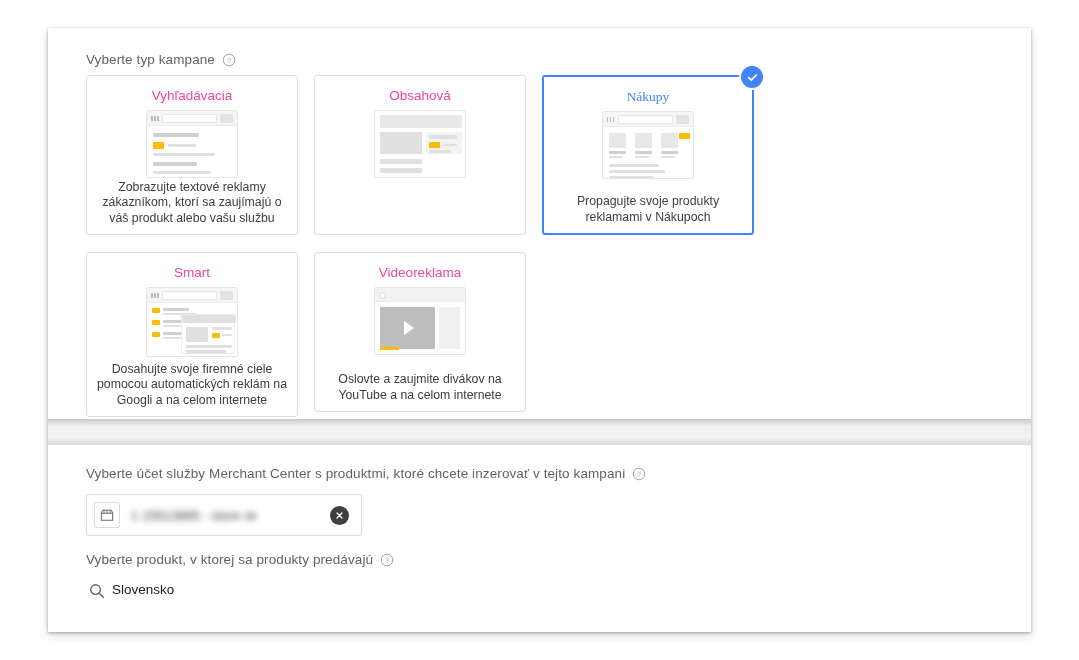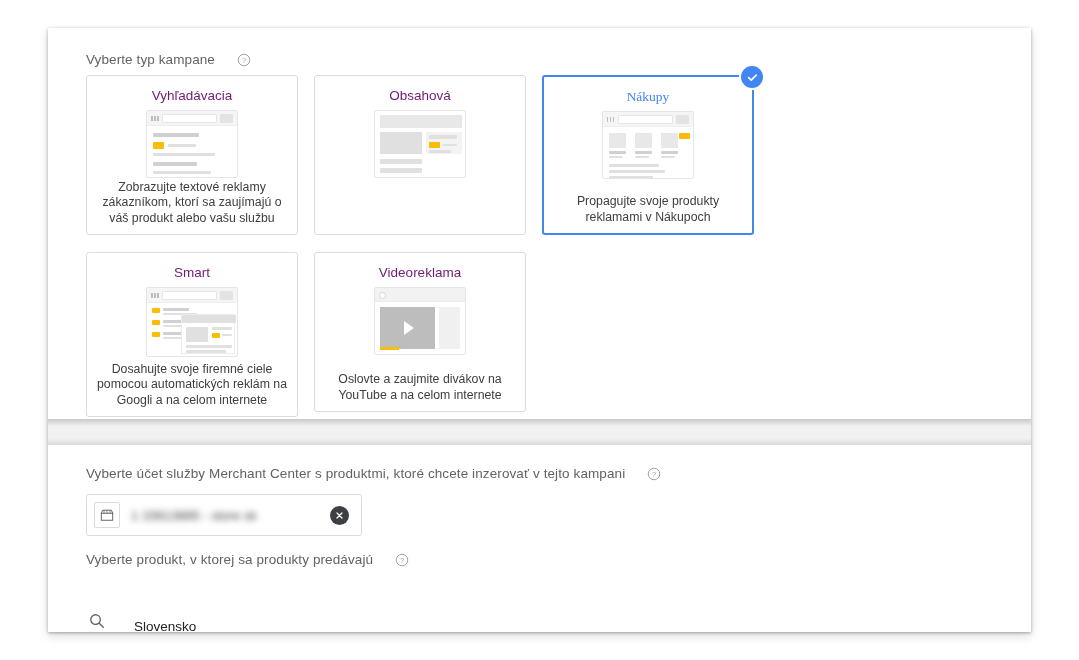--- a/index.html
+++ b/index.html
@@ -56,21 +56,21 @@
     background: linear-gradient(to top, rgba(0,0,0,.10), rgba(0,0,0,0));
   }
 
   
   .section-label {
     position: absolute;
     font-size: 13.5px;
     color: #5f6368;
     letter-spacing: .1px;
     white-space: nowrap;
-    display: flex; align-items: flex-end; gap: 22px;
+    display: flex; align-items: flex-end; gap: 7px;
   }
   .help-icon {
     width: 14px; height: 14px;
     display: inline-block; position: relative; top: 0px;
     color: #9aa0a6;
   }
   .help-icon svg { display: block; }
 
   
   .cards {
@@ -93,21 +93,21 @@
     align-items: center;
     cursor: pointer;
   }
   .card.tall { height: 165px; }
   .card.selected {
     border: 2px solid #4285f4;
   }
   .card-title {
     margin-top: 11px;
     font-size: 13.5px;
-    color: #701a75;
+    color: #ec4899;
     line-height: 17px;
   }
   .card.selected .card-title { color: #4285f4; font-family: Liberation Serif, serif; }
   .card-desc {
     position: absolute;
     left: 7px; right: 7px; bottom: 8px;
     text-align: center;
     font-size: 12.3px;
     line-height: 15.5px;
     color: #3c4043;
@@ -251,22 +251,22 @@
     width: 19px; height: 19px;
     margin-right: 12px;
     border-radius: 50%;
     background: #3c4043;
     display: flex; align-items: center; justify-content: center;
     flex: 0 0 auto;
     cursor: pointer;
   }
   .country-row {
     position: absolute;
-    left: 88px; top: 612px;
-    display: flex; align-items: flex-end; gap: 28px;
+    left: 88px; top: 582px;
+    display: flex; align-items: flex-start; gap: 6px;
     cursor: pointer;
   }
   .country-name {
     font-size: 13.5px;
     color: #202124;
   }
   .mag { color: #5f6368; display: block; }
 </style>
 </head>
 <body>

